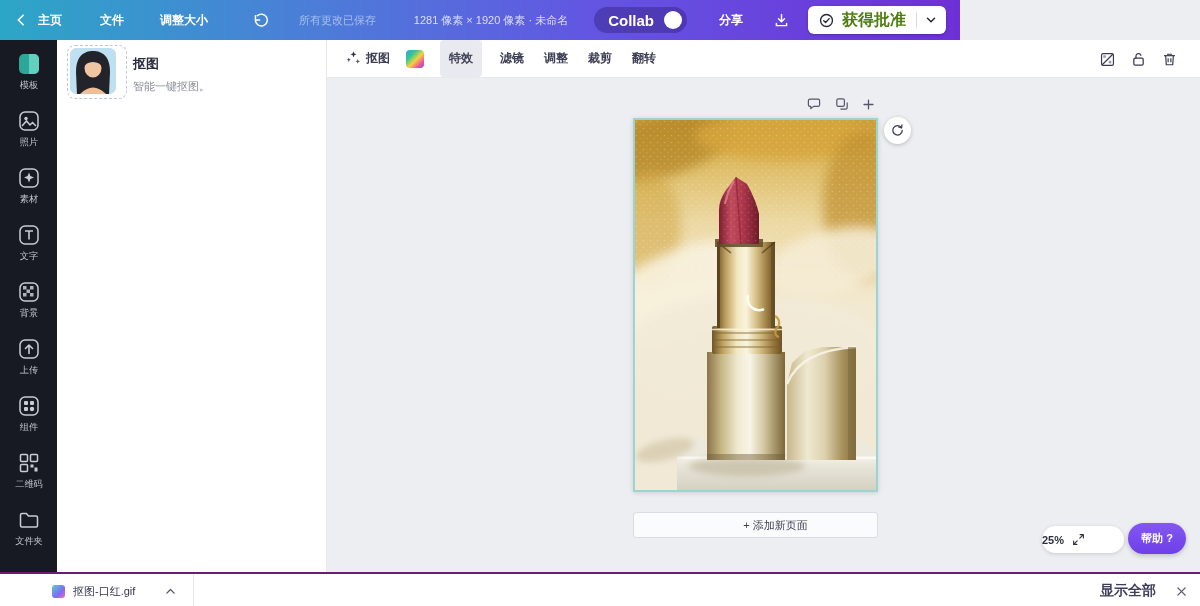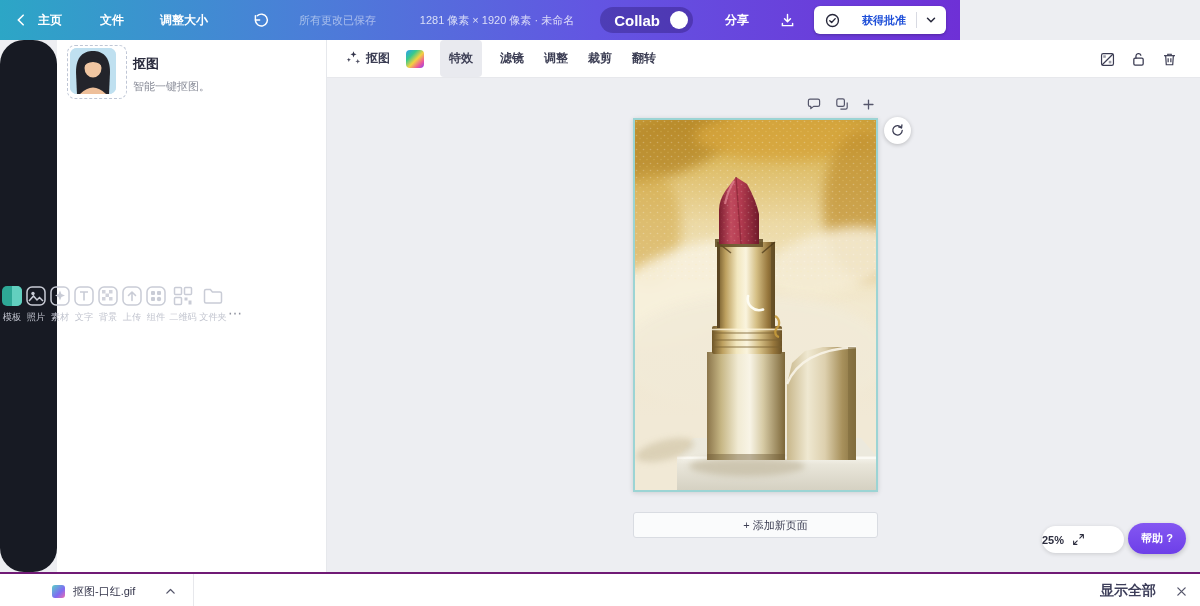--- a/index.html
+++ b/index.html
@@ -19,26 +19,26 @@
   .tb-spacer{flex:1;}
   .tb-docinfo{font-size:11px;color:rgba(255,255,255,.78);margin-right:26px;white-space:nowrap;}
   .collab-pill{display:flex;align-items:center;background:rgba(20,5,70,.28);border-radius:14px;
     height:26px;padding:0 5px 0 14px;margin-right:32px;cursor:pointer;}
   .collab-label{font-size:15px;font-weight:700;color:#fff;margin-right:10px;}
   .collab-knob{width:18px;height:18px;border-radius:50%;background:#fff;}
   .tb-share{font-size:12px;font-weight:700;margin-right:30px;cursor:pointer;}
   .tb-download{margin-right:18px;display:flex;align-items:center;cursor:pointer;}
   .approve-btn{display:flex;align-items:center;background:#fff;border-radius:6px;height:28px;
     padding:0 8px 0 10px;cursor:pointer;box-shadow:0 1px 3px rgba(0,0,0,.25);}
-  .approve-label{font-size:11px;font-weight:700;color:#1d4ed8;margin:0 10px 0 21px;}
+  .approve-label{font-size:16px;font-weight:700;color:#4d7c0f;margin:0 10px 0 7px;}
   .approve-div{width:1px;height:16px;background:#d8dae2;margin-right:7px;}
 
   
   .sidebar{position:absolute;left:0;top:40px;width:57px;height:532px;background:#171a23;
-    display:flex;align-items:center;padding-top:12px;box-sizing:border-box;z-index:20;border-radius:24px;}
+    display:flex;flex-direction:column;align-items:center;padding-top:12px;box-sizing:border-box;z-index:20;}
   .sb-item{display:flex;flex-direction:column;align-items:center;margin-bottom:17px;cursor:pointer;}
   .sb-label{font-size:10px;color:#c2c5cf;margin-top:2px;white-space:nowrap;transform:scale(.92);}
   .sb-more{color:#8f929e;font-size:14px;letter-spacing:2px;margin-top:2px;cursor:pointer;}
 
   
   .panel{position:absolute;left:57px;top:40px;width:270px;height:532px;background:#fff;
     border-right:1px solid #e6e8ec;box-sizing:border-box;z-index:10;}
   .panel-head{position:absolute;left:13px;top:8px;display:flex;}
   .avatar-wrap{position:relative;width:46px;height:46px;}
   .cutout-dashes{position:absolute;left:-3px;top:-3px;width:58px;height:52px;

